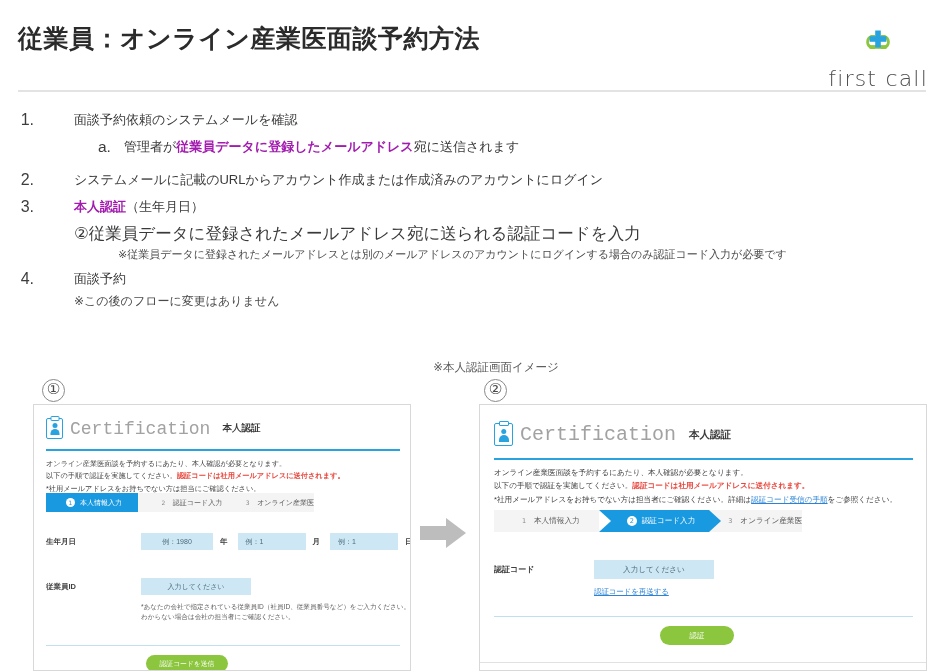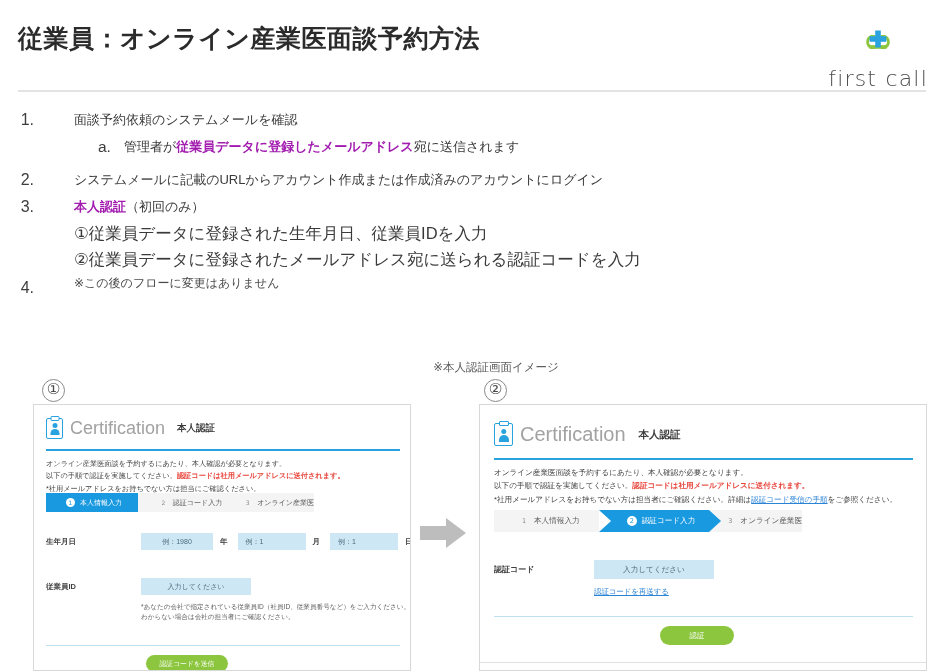--- a/index.html
+++ b/index.html
@@ -197,21 +197,21 @@
     transform: translateX(-50%);
   }
   .cert-icon .body-arc {
     position: absolute;
     left: 50%;
     transform: translateX(-50%);
     background: #29a3e0;
   }
   .cert-word {
     color: #a2a2a2;
-    font-family: Liberation Sans, sans-serif;
+    font-family: Liberation Mono, monospace;
     font-weight: 300;
   }
   .cert-jp {
     color: #3a3a3a;
     font-weight: bold;
   }
   .blue-rule { background: #29a3e0; }
 
   .lead-line { color: #3f3f3f; white-space: nowrap; }
   .red-em   { color: #e8453c; font-weight: bold; }
@@ -326,29 +326,30 @@
   <div class="step-row" style="margin-top:6px;">
     <div class="step-num">2.</div>
     <div class="step-body">
       <div class="step-text">システムメールに記載のURLからアカウント作成または作成済みのアカウントにログイン</div>
     </div>
   </div>
 
   <div class="step-row">
     <div class="step-num">3.</div>
     <div class="step-body">
-      <div class="step-text"><span class="hl-orange">本人認証</span><span>（初回のみ）</span></div>
-      <div class="plain-line">①従業員データに登録された生年月日、従業員IDを入力</div>
+      <div class="step-text"><span class="hl-orange">本人認証</span><span>（生年月日）</span></div>
       <div class="plain-line">②従業員データに登録されたメールアドレス宛に送られる認証コードを入力</div>
+      <div class="note-small">※従業員データに登録されたメールアドレスとは別のメールアドレスのアカウントにログインする場合のみ認証コード入力が必要です</div>
     </div>
   </div>
 
   <div class="step-row" style="margin-top:2px;">
     <div class="step-num">4.</div>
     <div class="step-body">
+      <div class="step-text">面談予約</div>
       <div class="note-small-2">※この後のフローに変更はありません</div>
     </div>
   </div>
 </div>
 
 <div id="img-caption">※本人認証画面イメージ</div>
 
 <div class="circ-label" style="left:42px; top:379px;">①</div>
 
 <div class="shot" id="shot-left">

